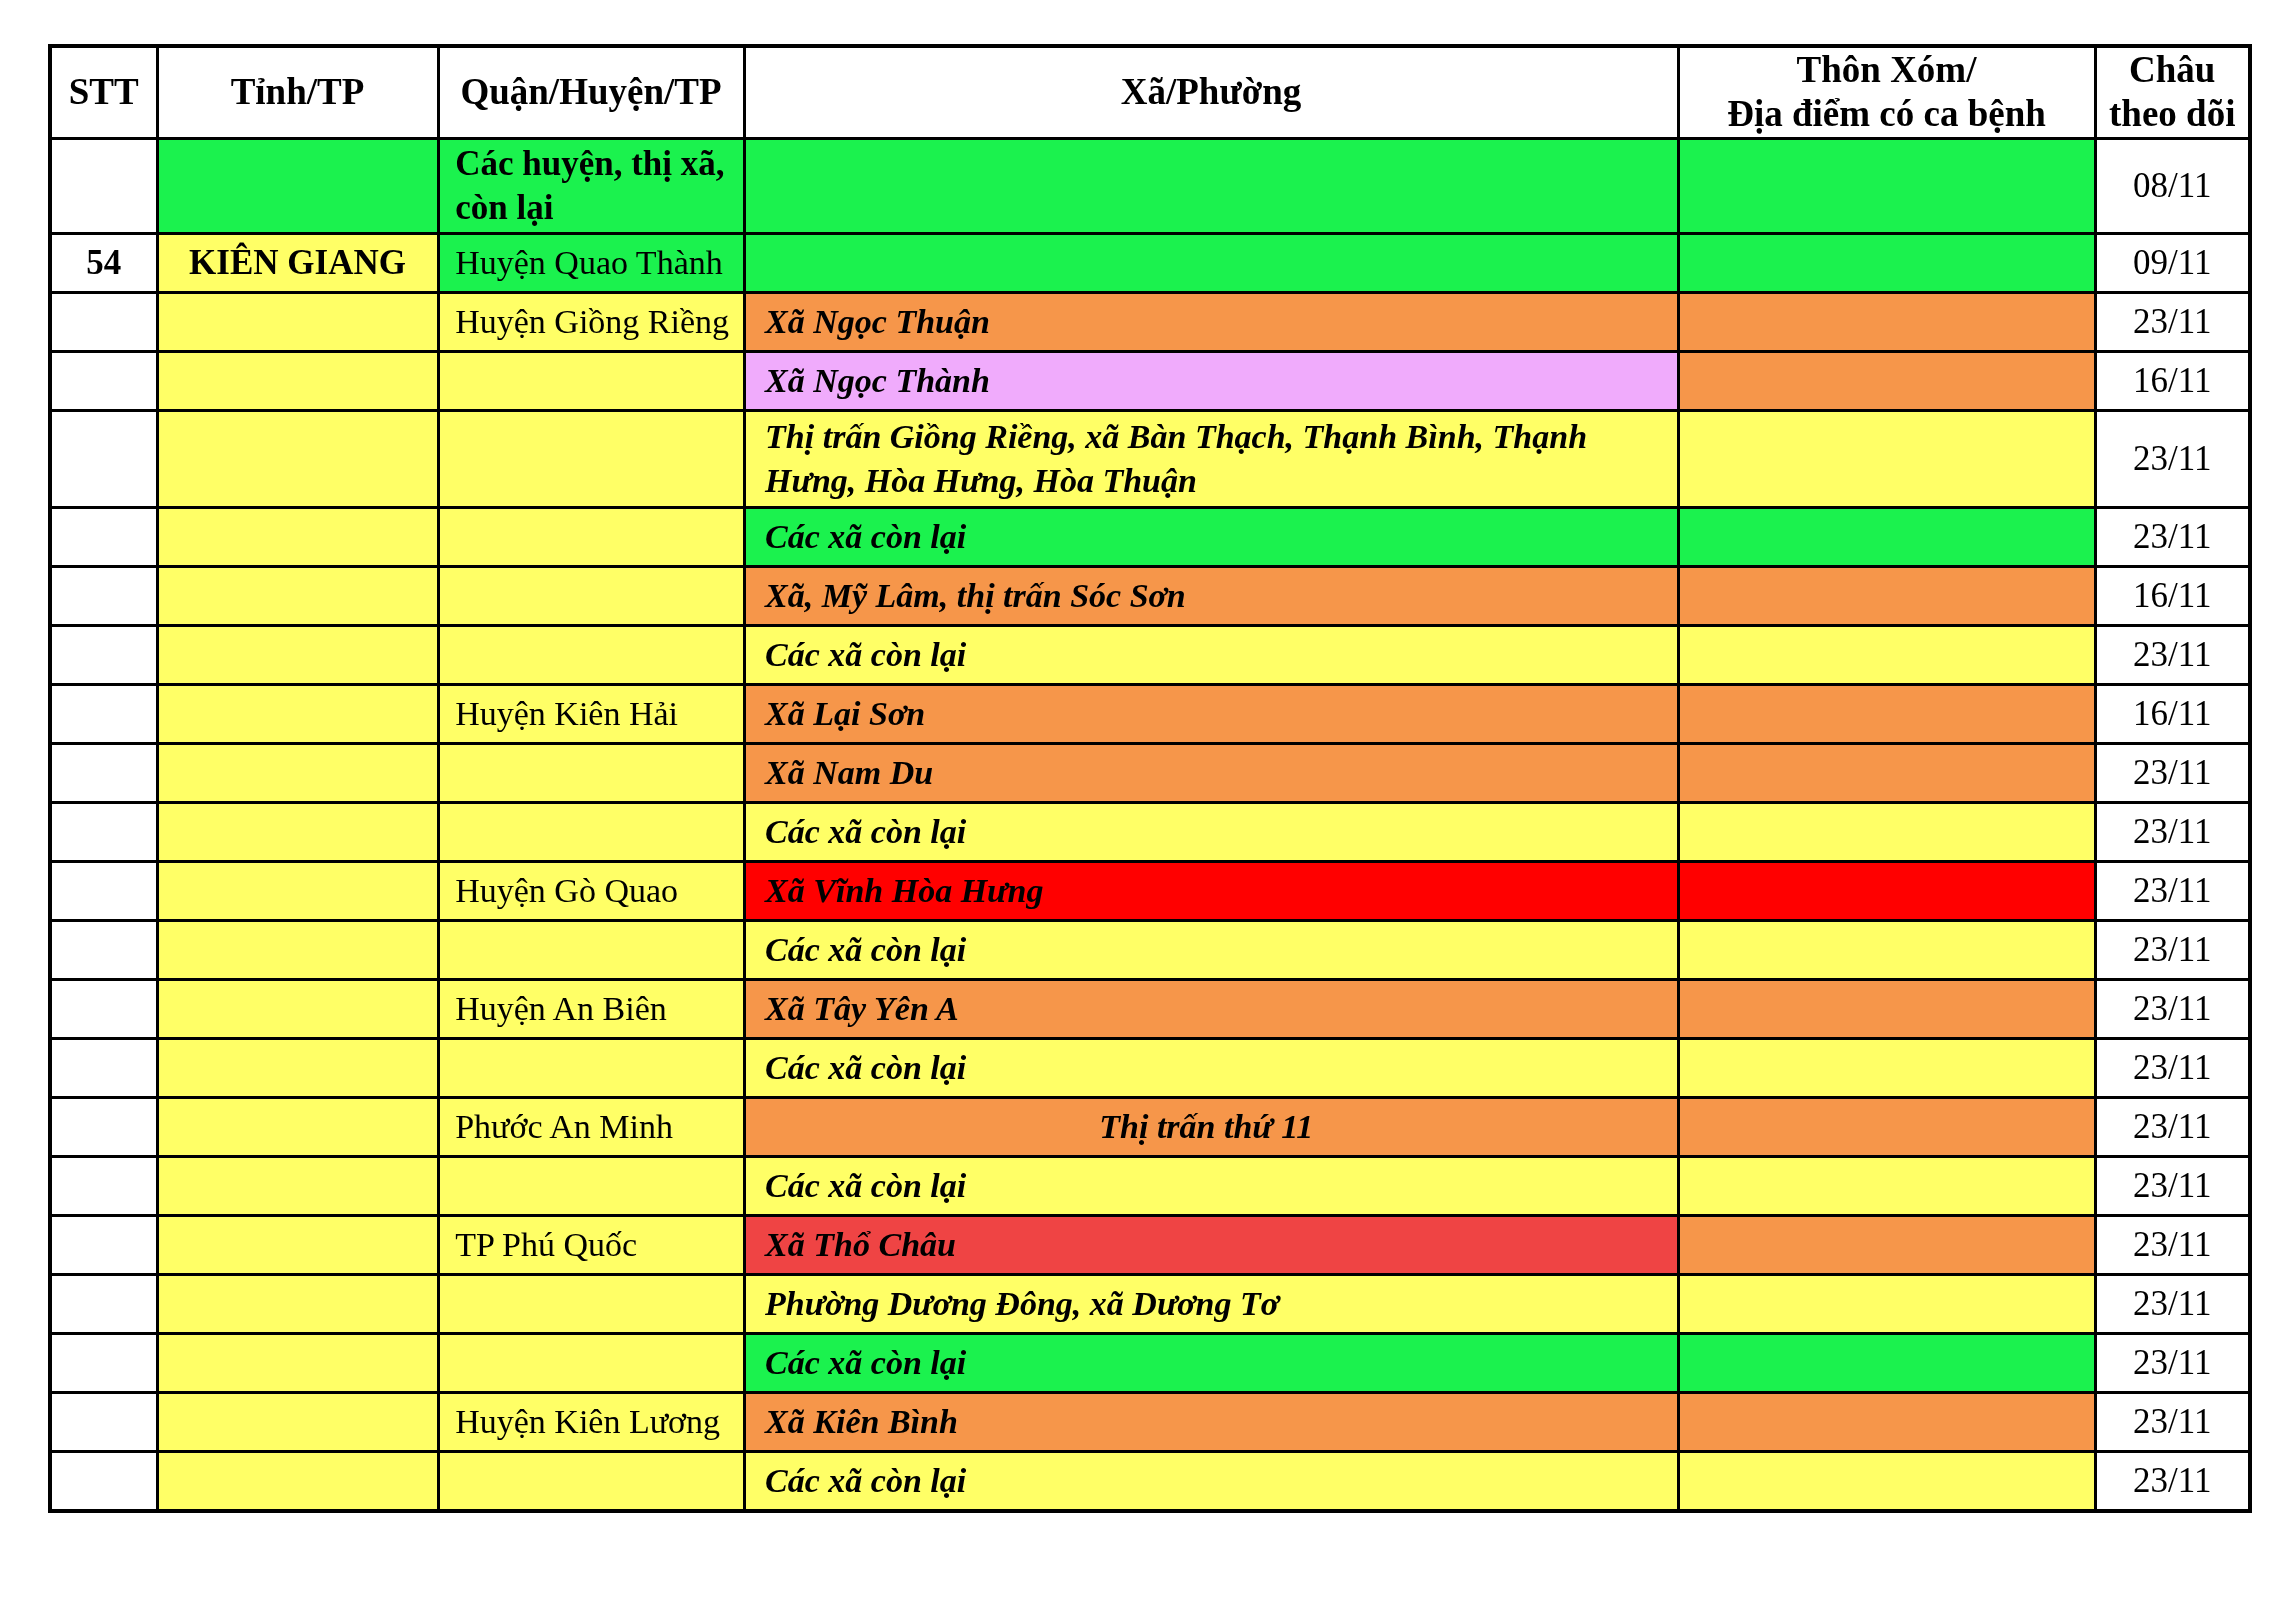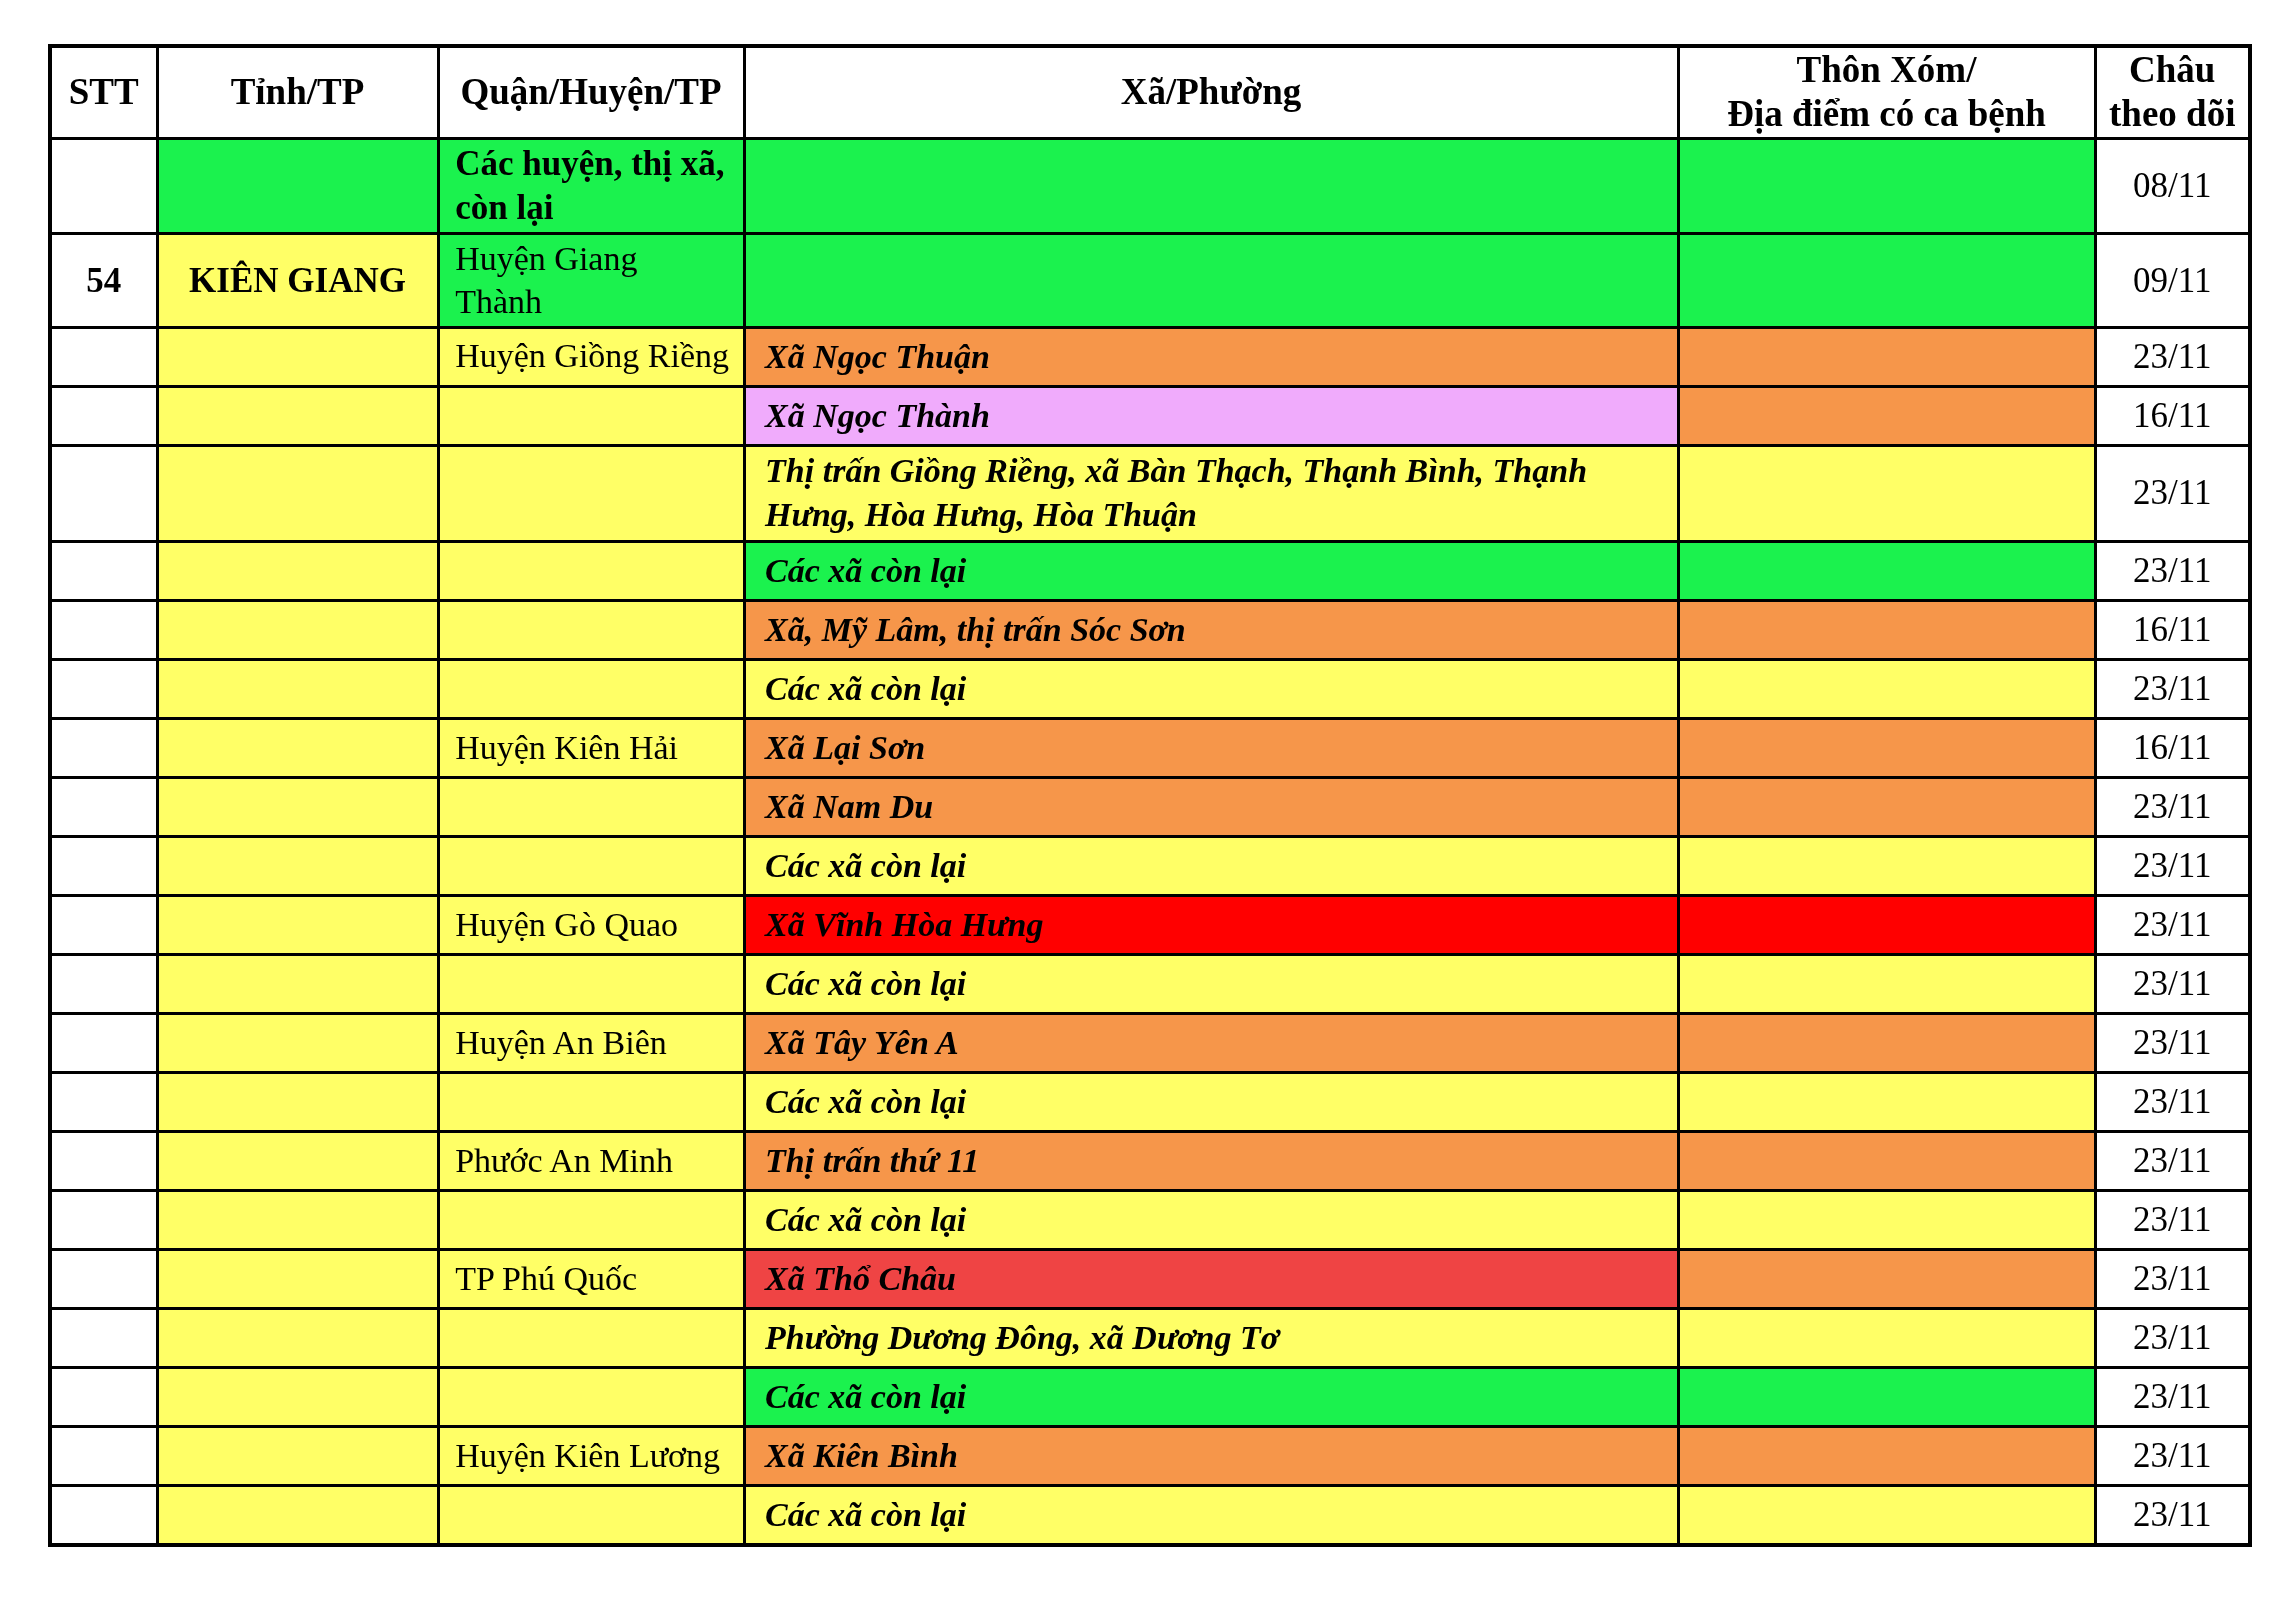--- a/index.html
+++ b/index.html
@@ -79,21 +79,21 @@
     <td class="c-stt"></td>
     <td class="c-province" style="background: rgb(27, 242, 78);"></td>
     <td class="c-district" style="background: rgb(27, 242, 78); font-weight: bold; font-size: 35px;">Các huyện, thị xã, còn lại</td>
     <td class="c-ward" style="background: rgb(27, 242, 78);"></td>
     <td class="c-hamlet" style="background: rgb(27, 242, 78);"></td>
     <td class="c-date">08/11</td>
   </tr>
         <tr>
     <td class="c-stt">54</td>
     <td class="c-province" style="background: rgb(255, 255, 102);">KIÊN GIANG</td>
-    <td class="c-district" style="background: rgb(27, 242, 78);">Huyện Giang Thành</td>
+    <td class="c-district" style="background: rgb(27, 242, 78);">Huyện Quao Thành</td>
     <td class="c-ward" style="background: rgb(27, 242, 78);"></td>
     <td class="c-hamlet" style="background: rgb(27, 242, 78);"></td>
     <td class="c-date">09/11</td>
   </tr>
         <tr>
     <td class="c-stt"></td>
     <td class="c-province" style="background: rgb(255, 255, 102);"></td>
     <td class="c-district" style="background: rgb(255, 255, 102);">Huyện Giồng Riềng</td>
     <td class="c-ward" style="background: rgb(246, 150, 74);">Xã Ngọc Thuận</td>
     <td class="c-hamlet" style="background: rgb(246, 150, 74);"></td>
@@ -192,21 +192,21 @@
     <td class="c-province" style="background: rgb(255, 255, 102);"></td>
     <td class="c-district" style="background: rgb(255, 255, 102);"></td>
     <td class="c-ward" style="background: rgb(255, 255, 102);">Các xã còn lại</td>
     <td class="c-hamlet" style="background: rgb(255, 255, 102);"></td>
     <td class="c-date">23/11</td>
   </tr>
         <tr>
     <td class="c-stt"></td>
     <td class="c-province" style="background: rgb(255, 255, 102);"></td>
     <td class="c-district" style="background: rgb(255, 255, 102);">Phước An Minh</td>
-    <td class="c-ward" style="background: rgb(246, 150, 74);">Thị trấn thứ 11</td>
+    <td class="c-ward" style="background: rgb(246, 150, 74); text-align: center;">Thị trấn thứ 11</td>
     <td class="c-hamlet" style="background: rgb(246, 150, 74);"></td>
     <td class="c-date">23/11</td>
   </tr>
         <tr>
     <td class="c-stt"></td>
     <td class="c-province" style="background: rgb(255, 255, 102);"></td>
     <td class="c-district" style="background: rgb(255, 255, 102);"></td>
     <td class="c-ward" style="background: rgb(255, 255, 102);">Các xã còn lại</td>
     <td class="c-hamlet" style="background: rgb(255, 255, 102);"></td>
     <td class="c-date">23/11</td>

